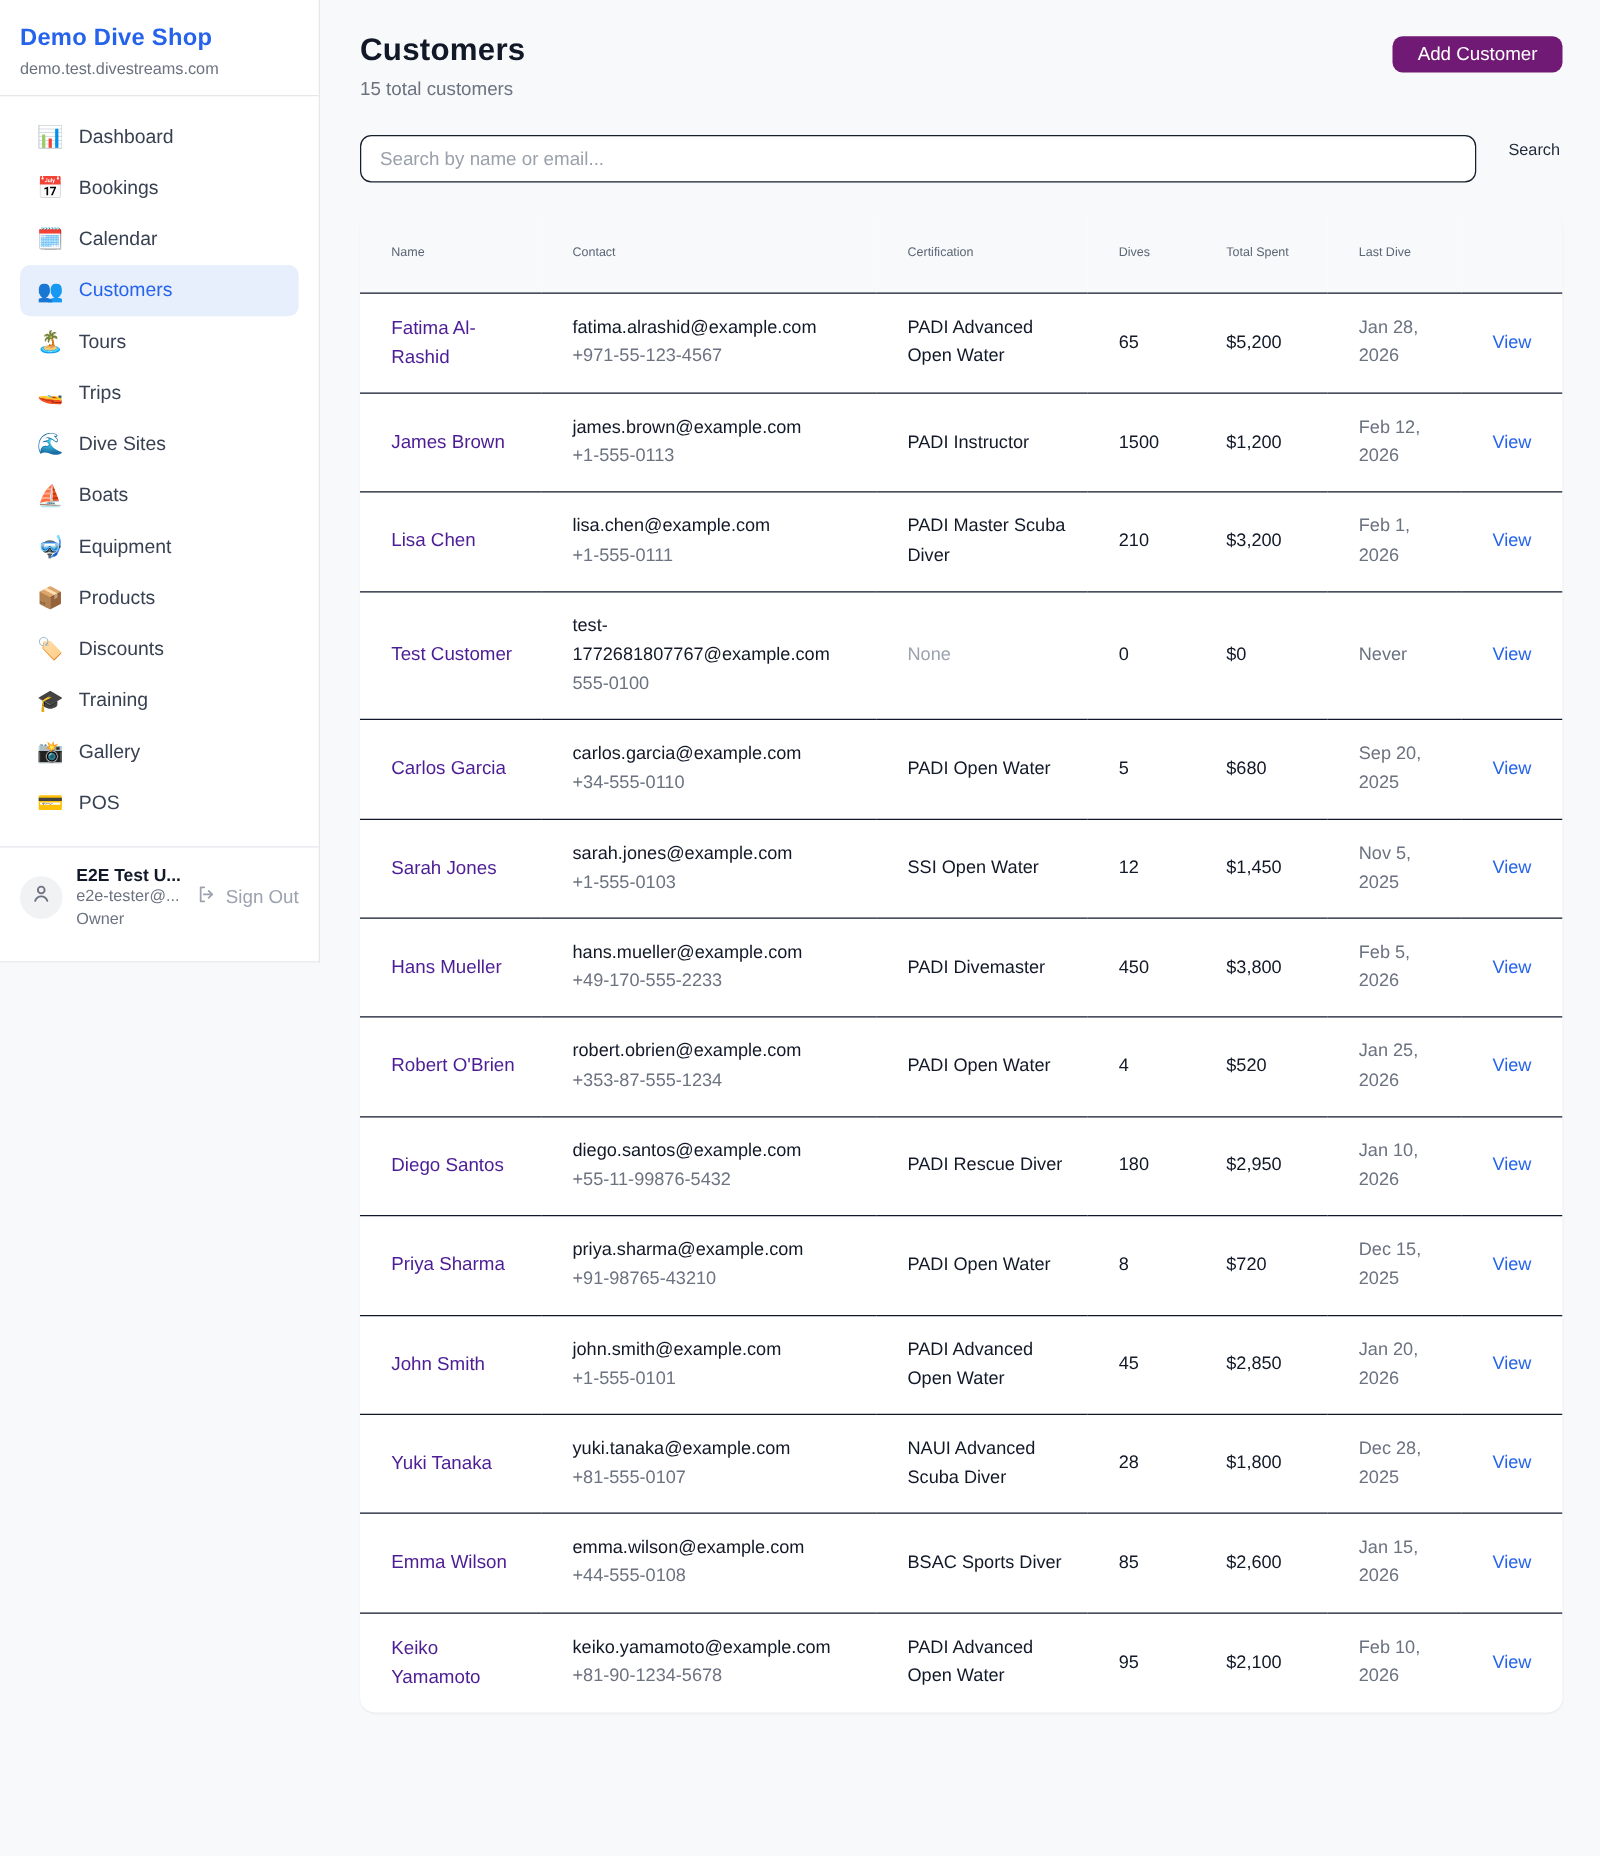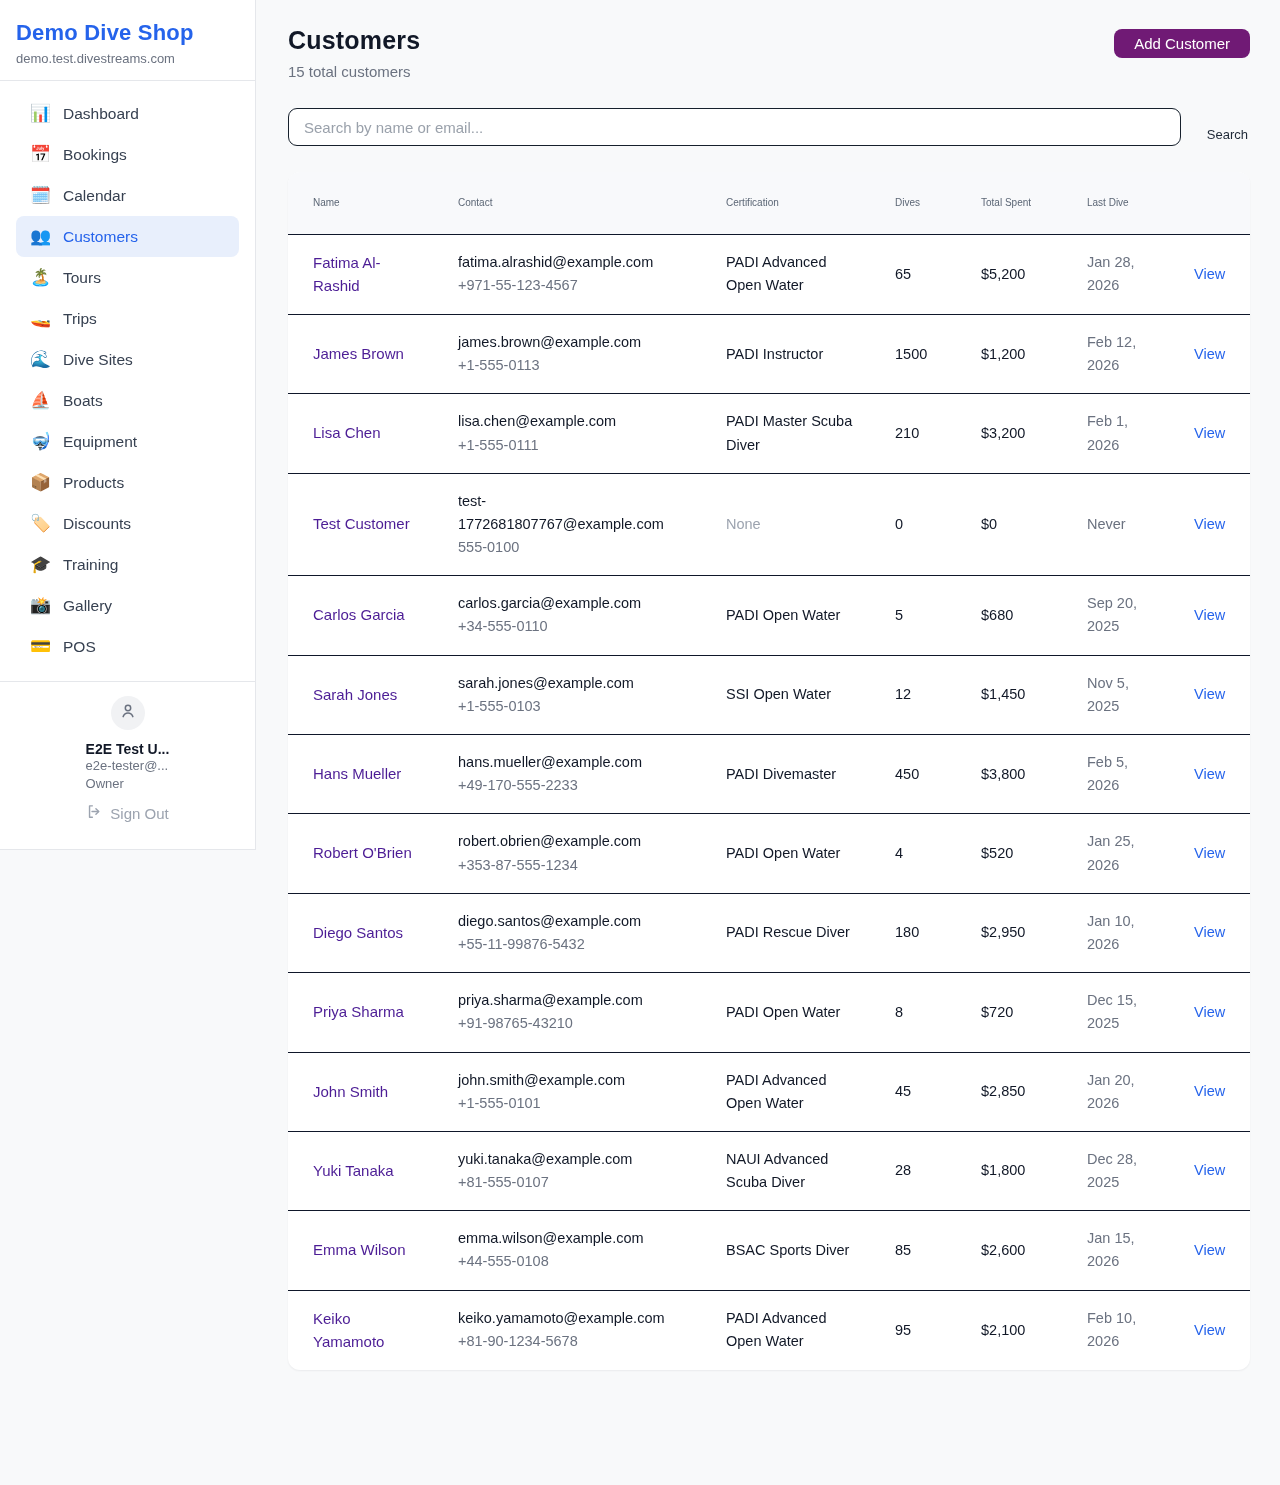--- a/index.html
+++ b/index.html
@@ -12,35 +12,35 @@
 
   
   .sidebar {
     position:absolute; left:0; top:0; width:256px;
     background:#ffffff;
     border-right:1px solid #e5e7eb;
     border-bottom:1px solid #e5e7eb;
     padding-bottom:8px;
   }
   .sidebar-header { padding:20px 16px 14px 16px; border-bottom:1px solid #e5e7eb; }
-  .shop-title { color:#2563eb; font-size:22px; font-weight:700; letter-spacing:.2px; }
+  .shop-title { color:#2563eb; font-size:19px; font-weight:700; letter-spacing:.2px; }
   .shop-domain { color:#6b7280; font-size:13px; margin-top:5px; }
   .nav { padding:12px 16px 10px 16px; }
   .nav-item {
     display:flex; align-items:center; gap:13px;
     padding:10px 14px; border-radius:8px;
     color:#374151; font-size:15.5px; cursor:pointer;
   }
   .nav-item .emoji { font-size:17px; width:20px; text-align:center; }
   .nav-item.active { background:#e8effc; color:#2563eb; }
   .sidebar-footer {
     border-top:1px solid #e5e7eb;
     margin-top:4px;
     padding:14px 16px 18px 16px;
-    display:flex; align-items:center; gap:11px;flex-direction:column;
+    display:flex; align-items:center; gap:11px;
   }
   .avatar {
     width:34px; height:34px; border-radius:50%;
     background:#f1f2f4; flex:0 0 auto;
     display:flex; align-items:center; justify-content:center;
   }
   .user-block { flex:1 1 auto; min-width:0; }
   .user-name { font-size:14px; font-weight:700; color:#111827; white-space:nowrap; }
   .user-email, .user-role { font-size:13px; color:#6b7280; line-height:1.35; white-space:nowrap; }
   .signout {
@@ -52,21 +52,21 @@
   
   .main { margin-left:256px; padding:26px 30px 26px 32px; }
   .page-header { display:flex; justify-content:space-between; align-items:flex-start; margin-bottom:28px; }
   .page-title { font-size:25px; font-weight:700; color:#111827; letter-spacing:.2px; }
   .page-subtitle { font-size:15px; color:#6b7280; margin-top:8px; }
   .btn-primary {
     background:#701a75; color:#ffffff; border:none; border-radius:8px;
     font-size:15px; font-weight:500; padding:6px 20px; cursor:pointer;
     font-family:inherit; margin-top:3px;
   }
-  .search-row { display:flex; align-items:flex-end; gap:24px; margin-bottom:26px; }
+  .search-row { display:flex; align-items:flex-start; gap:24px; margin-bottom:26px; }
   .search-input {
     flex:1 1 auto; height:38px;
     border:1.5px solid #16202c; border-radius:9px;
     padding:0 15px; font-size:15px; color:#111827; background:#fff;
     font-family:inherit; outline:none;
   }
   .search-input::placeholder { color:#9aa1ab; }
   .btn-search {
     background:none; border:none; color:#1f2937; font-size:13px;
     cursor:pointer; font-family:inherit; padding:4px 2px;

